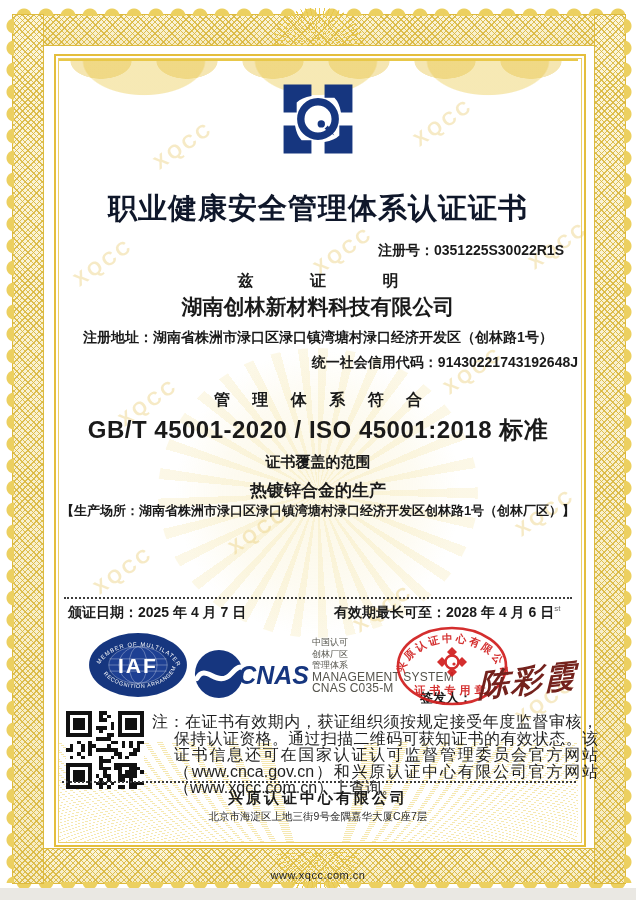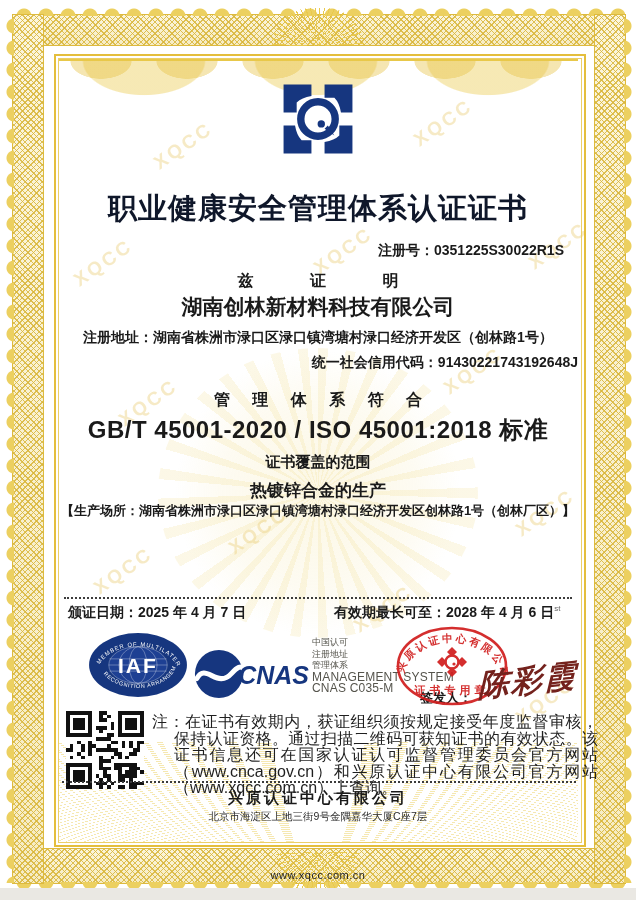--- a/index.html
+++ b/index.html
@@ -217,21 +217,21 @@
   <div class="abs cnas-logo">
     <svg width="120" height="58" viewBox="0 0 130 60">
       <circle cx="27" cy="30" r="26" fill="#16367F"></circle>
       <path d="M 3 35 C 13 17 25 47 41 29 C 47 22 51 21 53 24" stroke="#ffffff" stroke-width="5.5" fill="none" stroke-linecap="round"></path>
       <text x="48" y="41" font-size="27" font-weight="bold" font-style="italic" fill="#16367F" font-family="Liberation Sans, sans-serif">CNAS</text>
     </svg>
   </div>
 
   <div class="abs cnas-info">
     <div>中国认可</div>
-    <div>注册地址</div>
+    <div>创林厂区</div>
     <div>管理体系</div>
     <div class="en">MANAGEMENT SYSTEM</div>
     <div class="en">CNAS C035-M</div>
   </div>
 
   <div class="abs stamp">
     <svg width="116" height="84" viewBox="0 0 116 84">
       <defs>
         <path id="stampArc" d="M 10 52 A 48 34 0 0 1 106 52" fill="none"></path>
       </defs>

